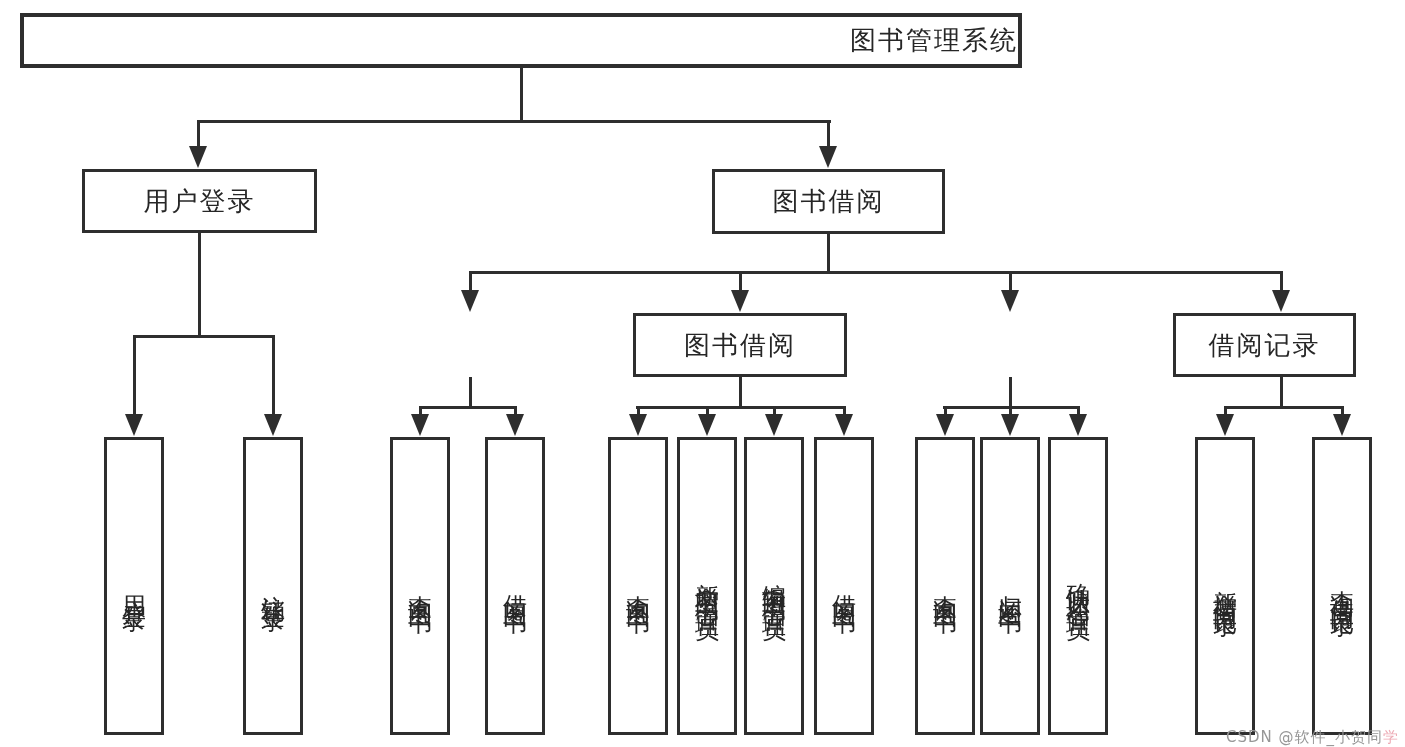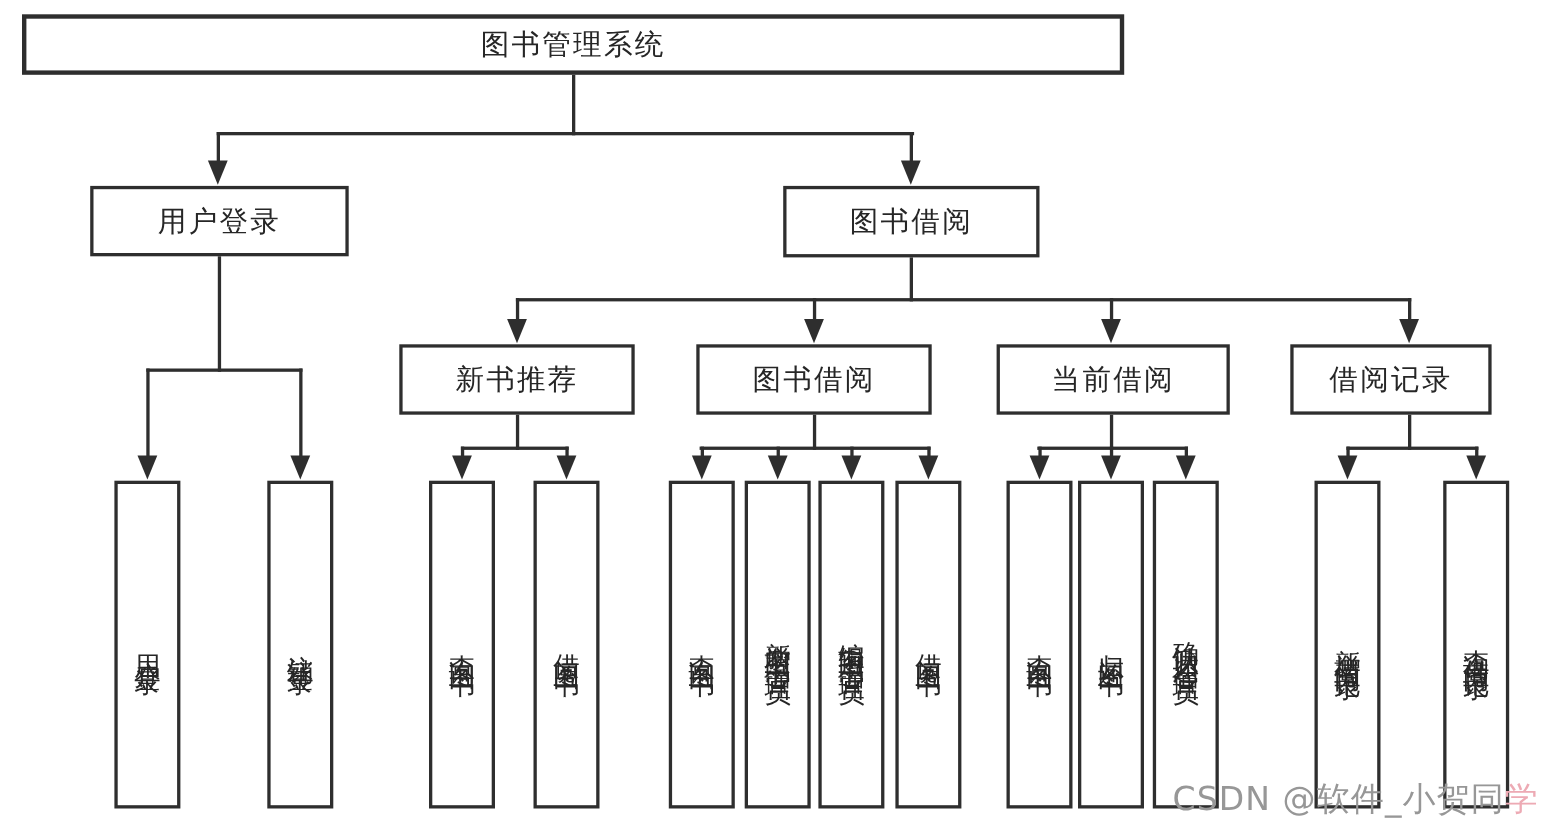--- a/index.html
+++ b/index.html
@@ -3,35 +3,35 @@
 <meta charset="utf-8">
 <style>
   html,body{margin:0;padding:0;background:#ffffff;}
   body{font-family:"DejaVu Sans","Liberation Sans",sans-serif;}
   .canvas{position:relative;width:1405px;height:747px;background:#ffffff;overflow:hidden;}
   .box{
     position:absolute;box-sizing:border-box;background:#ffffff;
     border:3px solid #2e2e2e;display:flex;align-items:center;justify-content:center;
     color:#262626;font-size:26px;letter-spacing:2px;white-space:nowrap;
   }
-  .root{border-width:4px;}
+  .root{border-width:4px;justify-content:flex-end;}
   .leaf{letter-spacing:0;}
   .leaf .vtext{
     writing-mode:vertical-rl;text-orientation:mixed;
     font-size:24px;letter-spacing:5px;line-height:1;color:#262626;
   }
   .hline{position:absolute;height:3px;background:#2e2e2e;}
   .vline{position:absolute;width:3px;background:#2e2e2e;}
   .arrow{
     position:absolute;width:0;height:0;
     border-left:9px solid transparent;border-right:9px solid transparent;
     border-top:22px solid #2e2e2e;
   }
   .watermark{
-    position:absolute;right:6px;bottom:0px;font-size:30px;letter-spacing:1px;
+    position:absolute;right:6px;bottom:0px;font-size:15px;letter-spacing:1px;
     color:#979797;white-space:nowrap;
   }
   .watermark .wm-accent{color:#edaab4;}
 </style>
 </head>
 <body>
 
 <div class="canvas">
 
   <div class="box root" style="left:20px;top:13px;width:1002px;height:55px;">
@@ -63,28 +63,22 @@
   <div class="hline" style="left:469px;top:271px;width:814px;"></div>
   <div class="vline" style="left:469px;top:271px;height:24px;"></div>
   <div class="arrow" style="left:461px;top:290px;"></div>
   <div class="vline" style="left:739px;top:271px;height:24px;"></div>
   <div class="arrow" style="left:731px;top:290px;"></div>
   <div class="vline" style="left:1009px;top:271px;height:24px;"></div>
   <div class="arrow" style="left:1001px;top:290px;"></div>
   <div class="vline" style="left:1280px;top:271px;height:24px;"></div>
   <div class="arrow" style="left:1272px;top:290px;"></div>
 
-  <div class="box" style="left:363px;top:313px;width:214px;height:64px;">
-    <span>新书推荐</span>
-  </div>
   <div class="box" style="left:633px;top:313px;width:214px;height:64px;">
     <span>图书借阅</span>
-  </div>
-  <div class="box" style="left:906px;top:313px;width:212px;height:64px;">
-    <span>当前借阅</span>
   </div>
   <div class="box" style="left:1173px;top:313px;width:183px;height:64px;">
     <span>借阅记录</span>
   </div>
 
   <div class="vline" style="left:469px;top:377px;height:32px;"></div>
   <div class="hline" style="left:419px;top:406px;width:98px;"></div>
   <div class="vline" style="left:419px;top:406px;height:12px;"></div>
   <div class="arrow" style="left:411px;top:414px;"></div>
   <div class="vline" style="left:514px;top:406px;height:12px;"></div>

